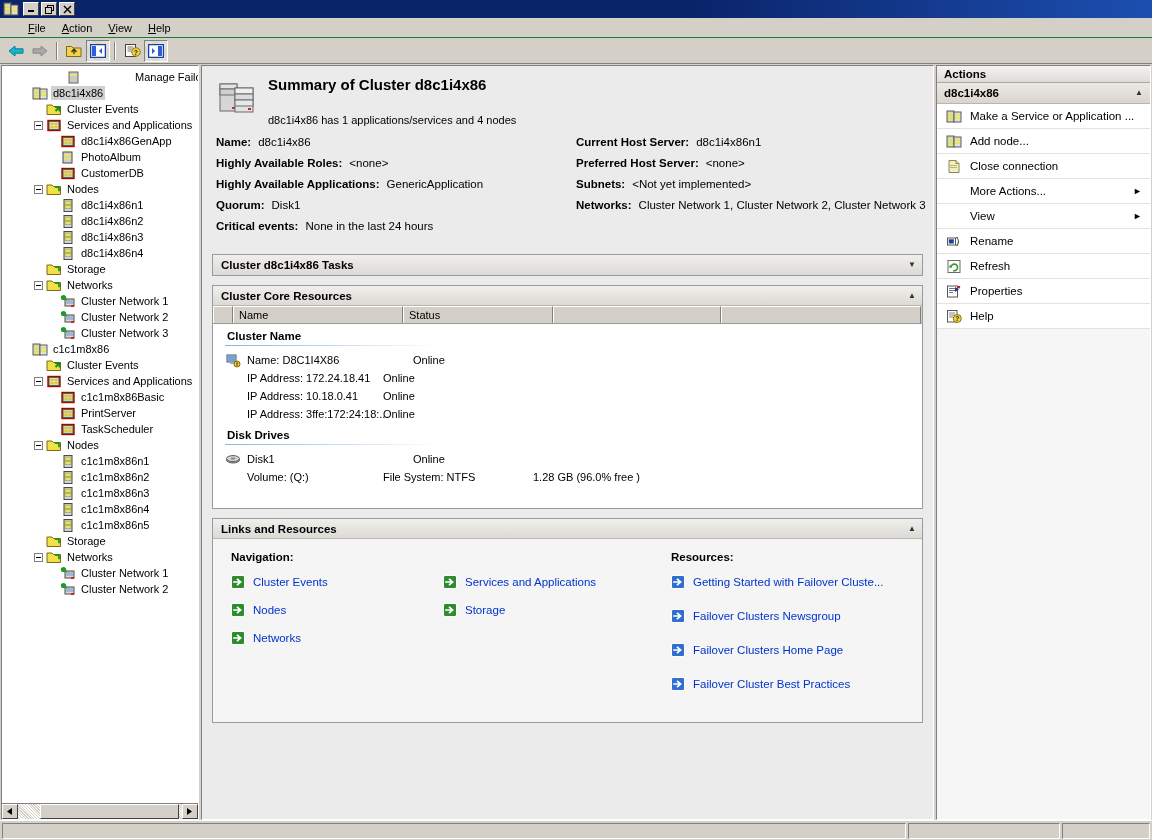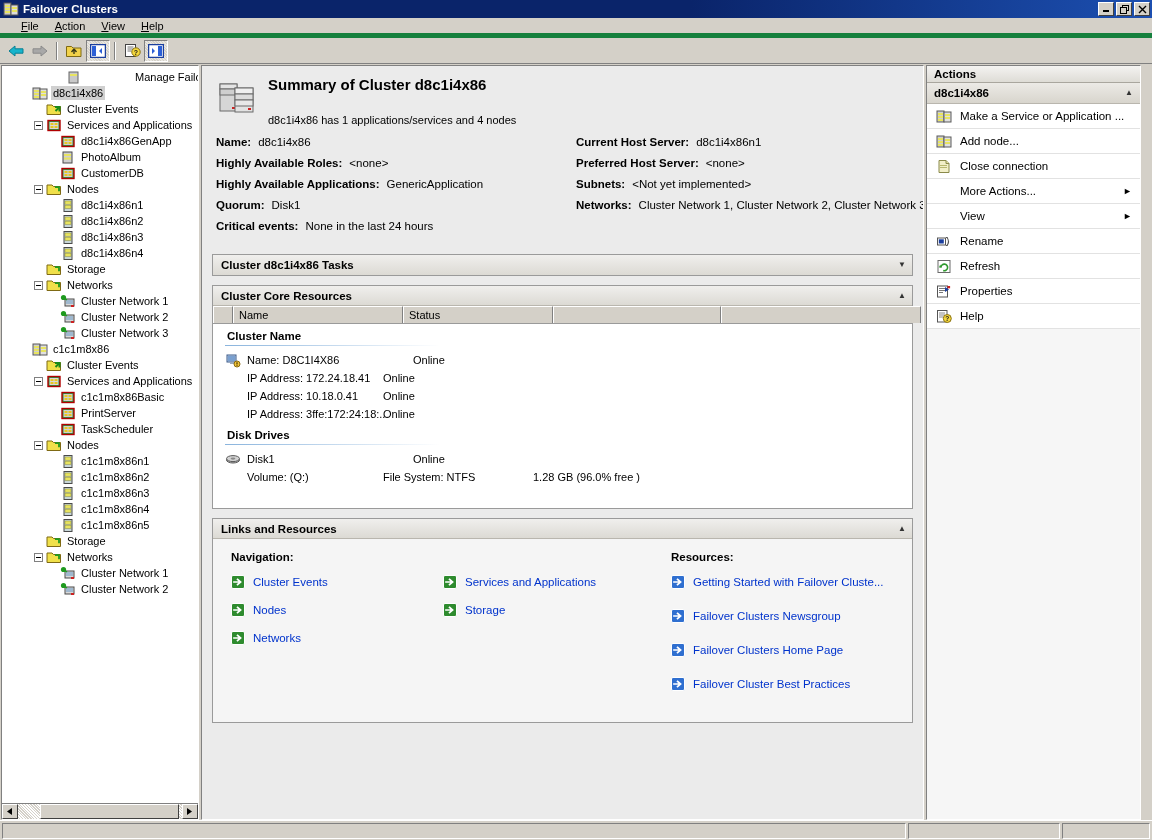--- a/index.html
+++ b/index.html
@@ -26,22 +26,22 @@
   .wbtns { display: flex; gap: 2px; }
   .wbtn { width: 16px; height: 14px; background: #d4d0c8;
           border: 1px solid; border-color: #fff #404040 #404040 #fff;
           display: flex; align-items: center; justify-content: center;
           font-size: 9px; color: #000; line-height: 1; font-family: "Liberation Sans", sans-serif;}
   .wbtn svg { display:block; }
 
   
   .menubar {
     height: 20px; flex: 0 0 20px; background: #d4d0c8;
-    display: flex; align-items: center; padding-left: 13px;
-    border-bottom: 5px solid #15803d;
+    display: flex; align-items: center; padding-left: 20px;
+    border-bottom: 1px solid #15803d;
   }
   .menu-item { padding: 2px 8px; font-size: 11px; color: #000; cursor: default; }
   .menu-item u { text-decoration: underline; }
 
   
   .toolbar {
     height: 26px; flex: 0 0 26px; background: #d4d0c8;
     display: flex; align-items: center; padding-left: 4px;
     border-bottom: 1px solid #808080;
   }
@@ -143,21 +143,21 @@
   .lcol.n1 { width: 230px; flex: 0 0 230px; padding-left: 18px; }
   .lcol.n2 { width: 228px; flex: 0 0 228px; }
   .lcol.r  { flex: 1; }
   .lhead { font-size: 11.5px; font-weight: bold; color: #000; margin-bottom: 9px; }
   .lrow { display: flex; align-items: center; height: 19px; margin-bottom: 9px; }
   .lrow.r { margin-bottom: 15px; }
   .larrow { width: 14px; height: 14px; flex: 0 0 14px; margin-right: 8px; }
   .llink { color: #0033cc; font-size: 11.5px; white-space: nowrap; }
 
   
-  .act-pane { width: 215px; flex: 0 0 215px; margin: 1px 11px 0 2px;
+  .act-pane { width: 215px; flex: 0 0 215px; margin: 1px 1px 0 2px;
               background: #f6f6f6; border: 1px solid; border-color: #808080 #fff #fff #808080;
               display: flex; flex-direction: column; }
   .act-title { height: 17px; flex: 0 0 17px;
                background: linear-gradient(to bottom,#f4f3f1 0%,#dedcd6 100%);
                border-bottom: 1px solid #a9a69e;
                font-size: 11.5px; font-weight: bold; color: #000;
                display: flex; align-items: center; padding-left: 7px; }
   .act-group { height: 21px; flex: 0 0 21px;
                background: linear-gradient(to bottom,#eceae6 0%,#d8d5cd 100%);
                border-bottom: 1px solid #b9b6ae;
@@ -192,21 +192,20 @@
       <svg width="16" height="14" viewBox="0 0 16 14">
         <rect x="1" y="1" width="7" height="12" fill="#c8c8c8" stroke="#555" stroke-width="1"></rect>
         <rect x="2" y="3" width="5" height="2" fill="#e8e460"></rect>
         <rect x="2" y="6" width="5" height="2" fill="#e8e460"></rect>
         <rect x="2" y="9" width="5" height="2" fill="#e8e460"></rect>
         <rect x="8" y="3" width="7" height="10" fill="#dcdcdc" stroke="#555" stroke-width="1"></rect>
         <rect x="9" y="5" width="5" height="2" fill="#e8e460"></rect>
         <rect x="9" y="8" width="5" height="2" fill="#e8e460"></rect>
       </svg>
     </span>
-    <span class="title-text">Failover Clusters</span>
     <span class="wbtns">
       <span class="wbtn">
         <svg width="8" height="8" viewBox="0 0 8 8">
             <rect x="1" y="5" width="6" height="2" fill="#000"></rect>
           </svg>
       </span>
       <span class="wbtn">
         <svg width="9" height="9" viewBox="0 0 9 9">
           <rect x="2.5" y="0.5" width="6" height="5" fill="none" stroke="#000"></rect>
           <rect x="0.5" y="2.5" width="6" height="6" fill="#d4d0c8" stroke="#000"></rect>

